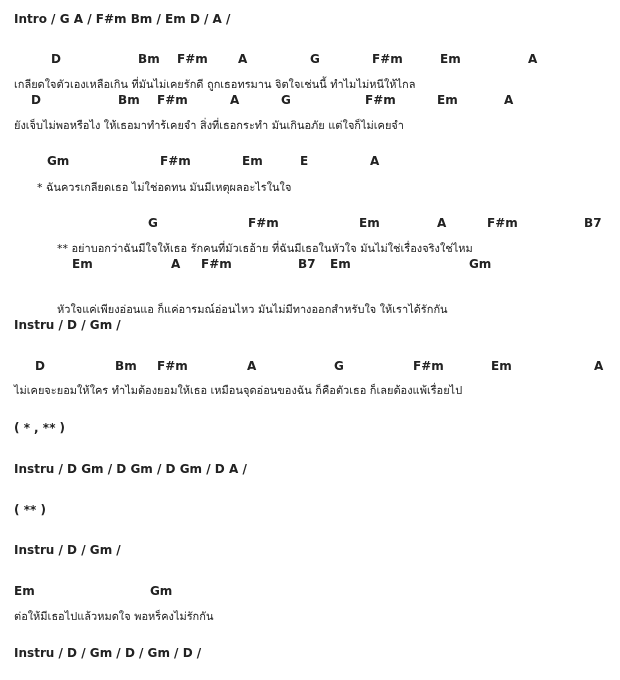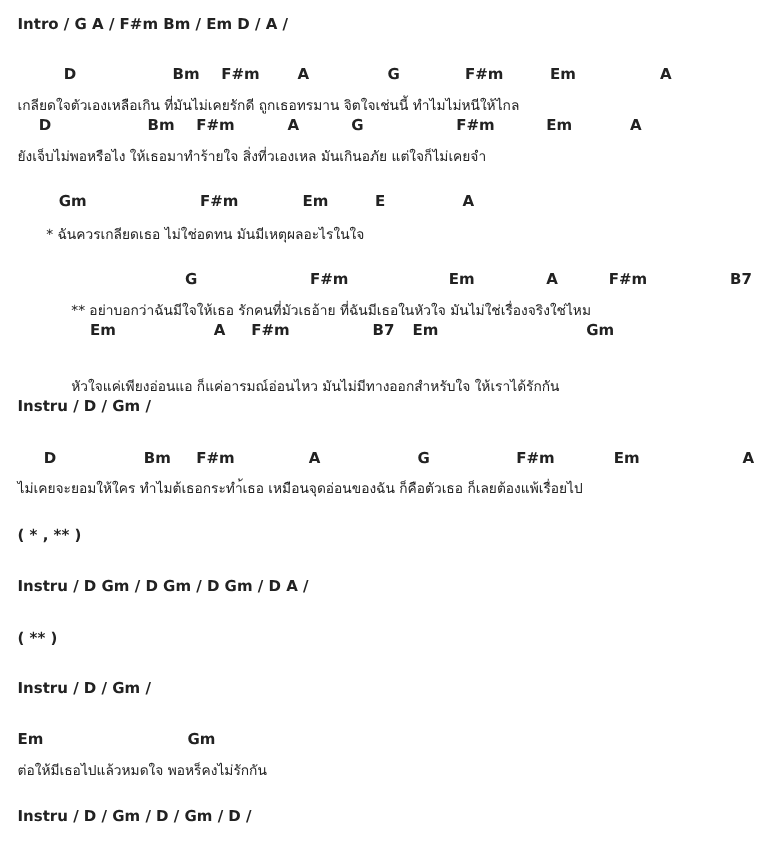--- a/index.html
+++ b/index.html
@@ -36,21 +36,21 @@
     <span class="chord" style="left:31px">D</span>
     <span class="chord" style="left:118px">Bm</span>
     <span class="chord" style="left:157px">F#m</span>
     <span class="chord" style="left:230px">A</span>
     <span class="chord" style="left:281px">G</span>
     <span class="chord" style="left:365px">F#m</span>
     <span class="chord" style="left:437px">Em</span>
     <span class="chord" style="left:504px">A</span>
   </div>
   <div class="row" style="top:112px;">
-    <span class="lyric" style="left:14px">ยังเจ็บไม่พอหรือไง ให้เธอมาทำร้ายใจ สิ่งที่วเองเหล มันเกินอภัย แต่ใจก็ไม่เคยจำ</span>
+    <span class="lyric" style="left:14px">ยังเจ็บไม่พอหรือไง ให้เธอมาทำร้เคยจำ สิ่งที่เธอกระทำ มันเกินอภัย แต่ใจก็ไม่เคยจำ</span>
   </div>
 
   <div class="row" style="top:154px;">
     <span class="chord" style="left:47px">Gm</span>
     <span class="chord" style="left:160px">F#m</span>
     <span class="chord" style="left:242px">Em</span>
     <span class="chord" style="left:300px">E</span>
     <span class="chord" style="left:370px">A</span>
   </div>
   <div class="row" style="top:174px;">
@@ -88,21 +88,21 @@
     <span class="chord" style="left:35px">D</span>
     <span class="chord" style="left:115px">Bm</span>
     <span class="chord" style="left:157px">F#m</span>
     <span class="chord" style="left:247px">A</span>
     <span class="chord" style="left:334px">G</span>
     <span class="chord" style="left:413px">F#m</span>
     <span class="chord" style="left:491px">Em</span>
     <span class="chord" style="left:594px">A</span>
   </div>
   <div class="row" style="top:377px;">
-    <span class="lyric" style="left:14px">ไม่เคยจะยอมให้ใคร ทำไมต้เธอกระทำ้เธอ เหมือนจุดอ่อนของฉัน ก็คือตัวเธอ ก็เลยต้องแพ้เรื่อยไป</span>
+    <span class="lyric" style="left:14px">ไม่เคยจะยอมให้ใคร ทำไมต้องยอมให้เธอ เหมือนจุดอ่อนของฉัน ก็คือตัวเธอ ก็เลยต้องแพ้เรื่อยไป</span>
   </div>
 
   <div class="row" style="top:421px;">
     <span class="label">( * , ** )</span>
   </div>
   <div class="row" style="top:462px;">
     <span class="label">Instru  / D Gm / D Gm / D Gm / D A /</span>
   </div>
   <div class="row" style="top:503px;">
     <span class="label">( ** )</span>

